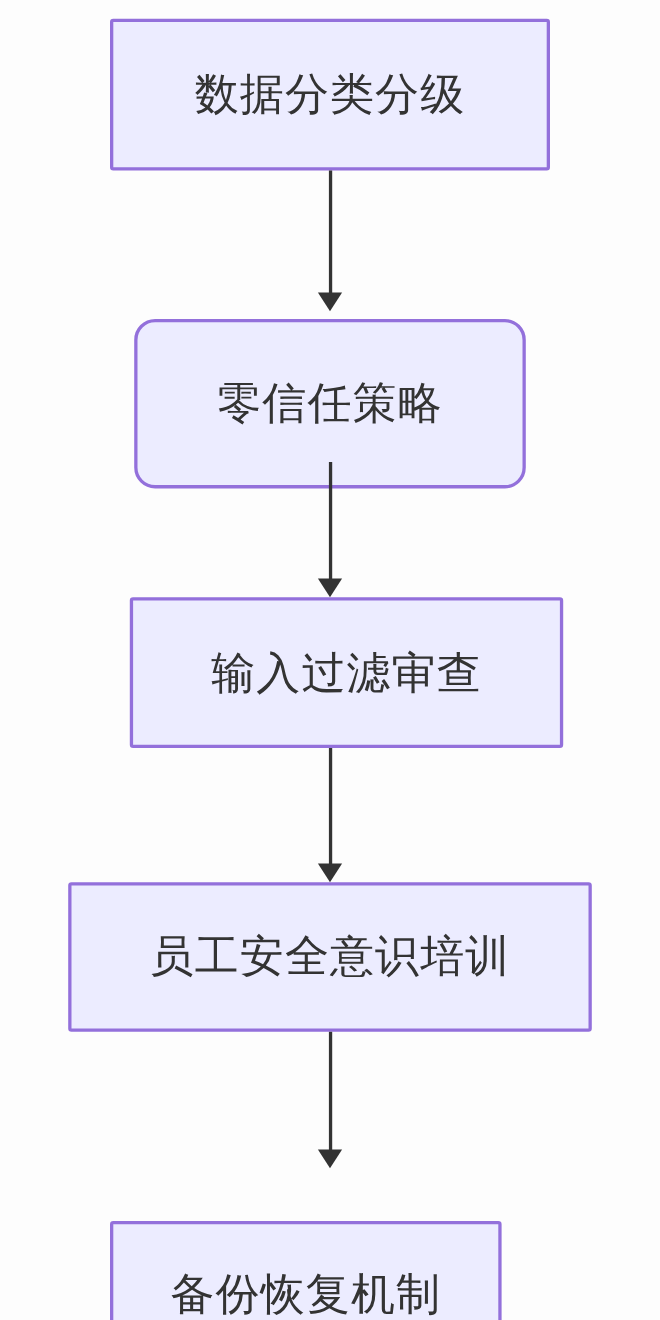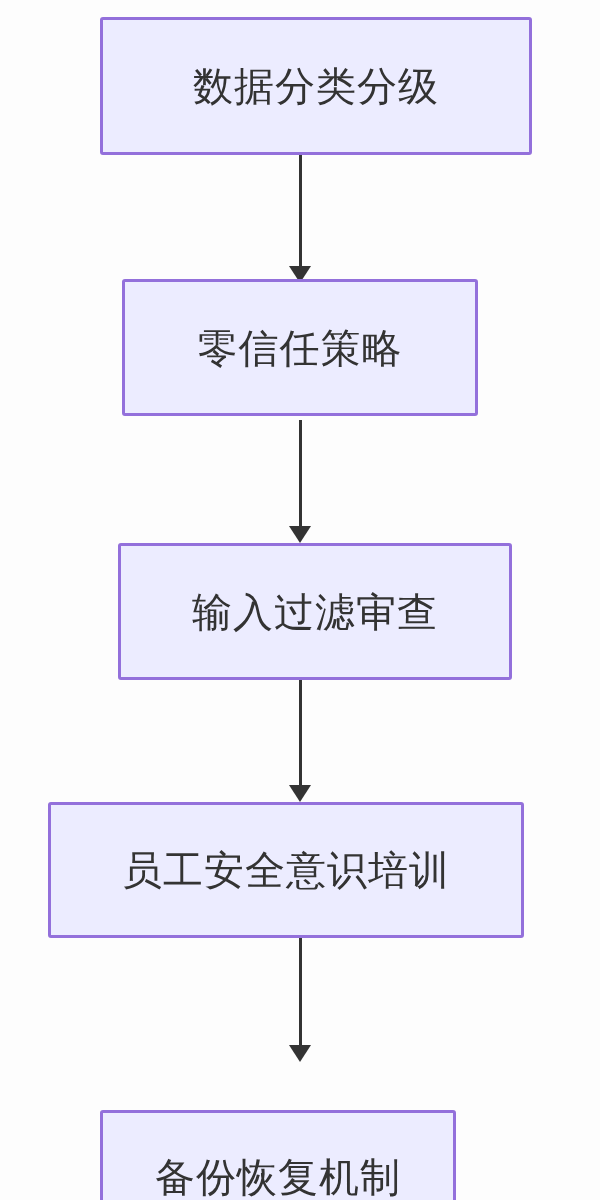--- a/index.html
+++ b/index.html
@@ -25,24 +25,24 @@
     align-items: center;
     justify-content: center;
   }
   .flow-node .node-label {
     color: #333333;
     font-size: 40px;
     line-height: 1;
     letter-spacing: 1px;
     white-space: nowrap;
   }
-  .node-1 { left: 100px; top: 17px;   width: 432px; height: 138px; }
-  .node-2 { left: 122px; top: 279px;  width: 356px; height: 137px; }
+  .node-1 { left: 100px; top: 17px;   width: 400px; height: 138px; }
+  .node-2 { left: 122px; top: 290px;  width: 356px; height: 154px; border-radius: 19px; }
   .node-3 { left: 118px; top: 543px;  width: 394px; height: 137px; }
-  .node-4 { left: 48px;  top: 802px;  width: 476px; height: 136px; }
+  .node-4 { left: 62px;  top: 802px;  width: 476px; height: 136px; }
   .node-5 { left: 100px; top: 1062px; width: 356px; height: 133px; margin-top: 48px; }
 
   .edge {
     position: absolute;
     left: 289px;
     width: 22px;
   }
   .edge-1 { top: 155px; height: 128px; }
   .edge-2 { top: 420px; height: 123px; }
   .edge-3 { top: 680px; height: 122px; }

